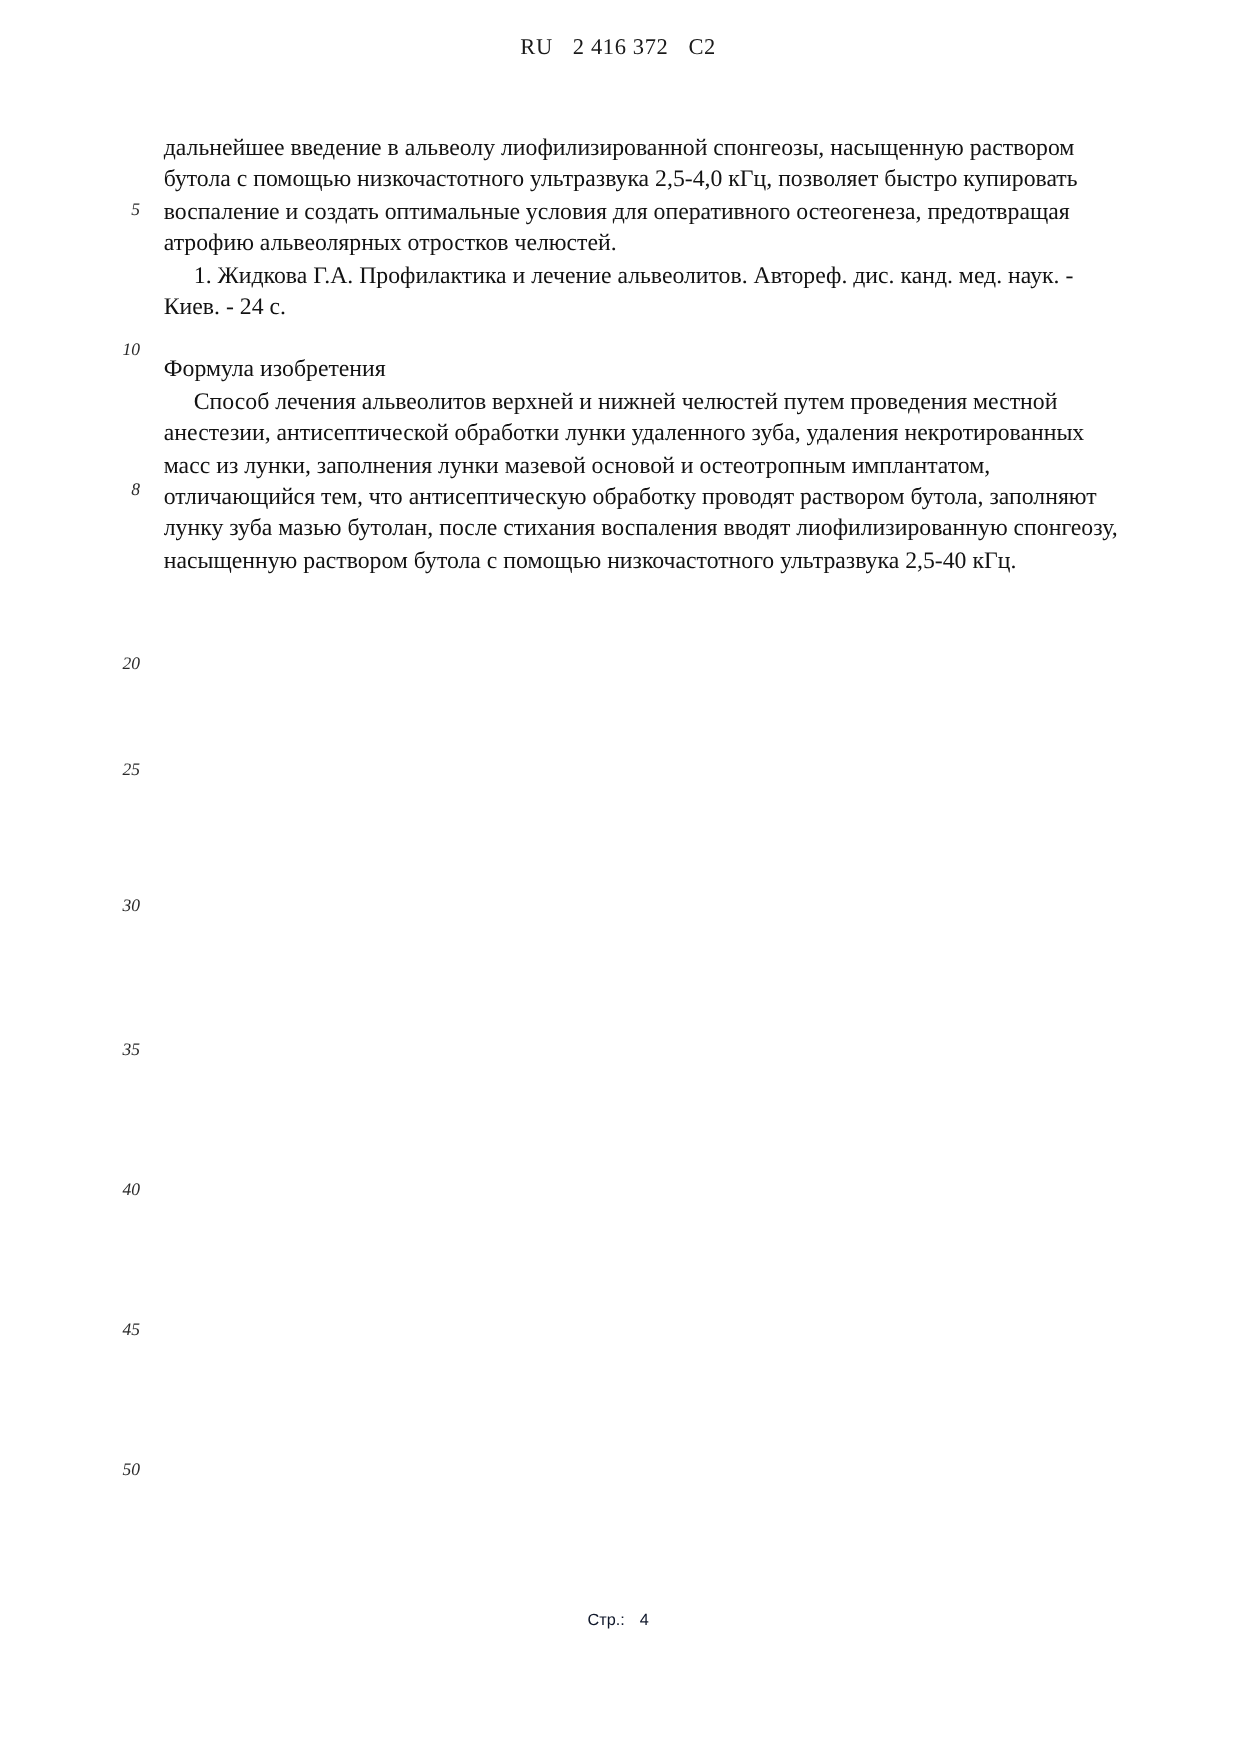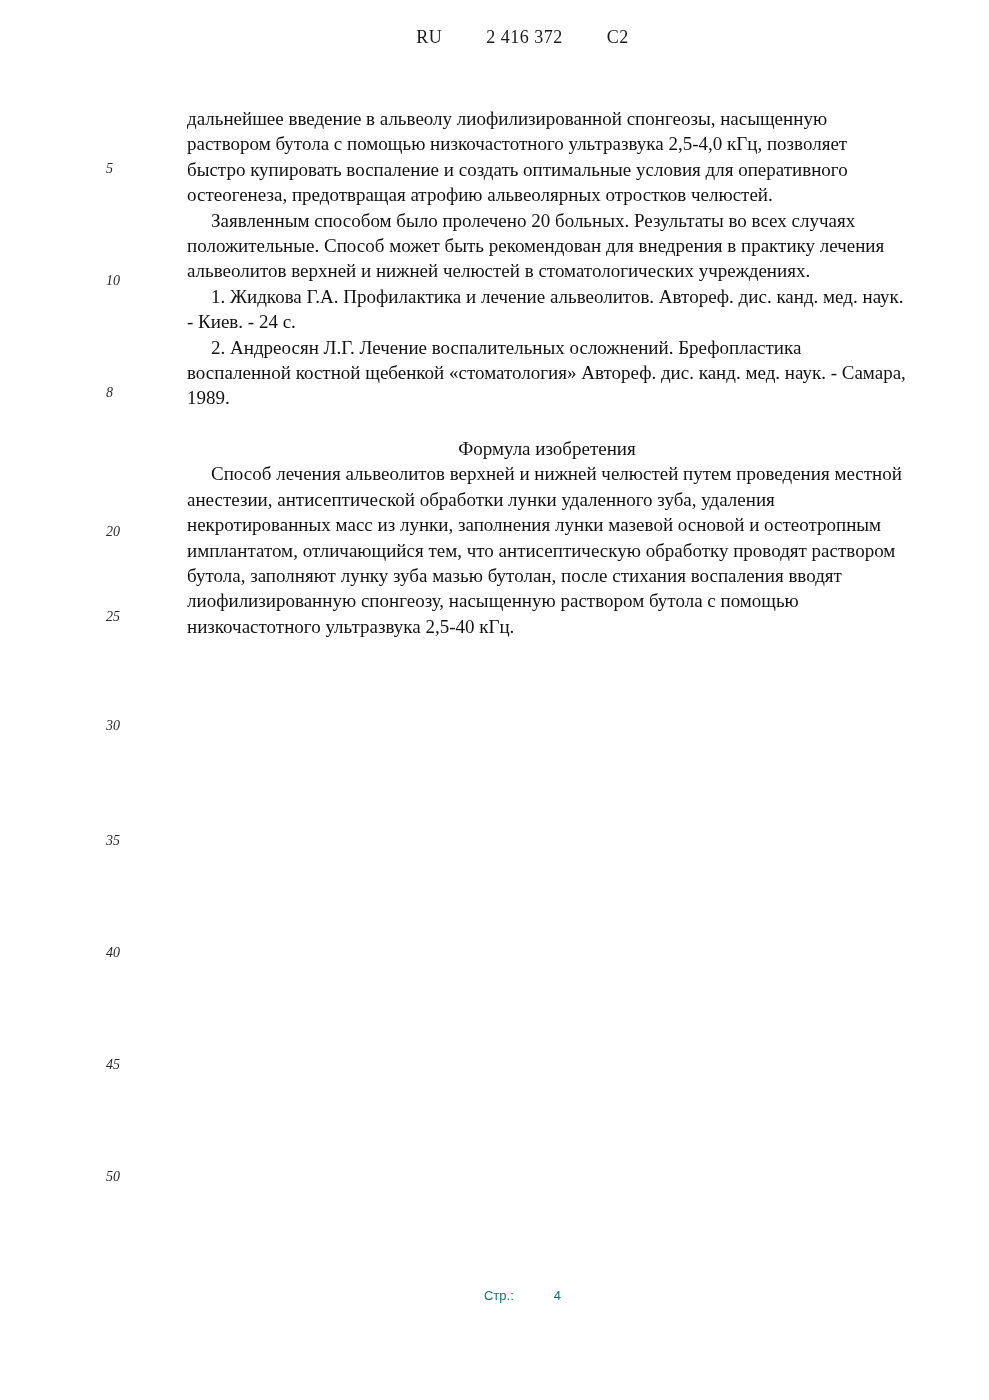--- a/index.html
+++ b/index.html
@@ -1,15 +1,15 @@
 <!DOCTYPE html>
 <html><head>
 <meta charset="utf-8">
 <style>
-  * { box-sizing: border-box; padding-left: 28px; }
+  * { box-sizing: border-box; }
   html, body { margin: 0; padding: 0; }
   body {
     width: 989px;
     height: 1400px;
     background: #ffffff;
     position: relative;
     font-family: "Liberation Serif", serif;
     color: #121212;
     overflow: hidden;
   }
@@ -48,35 +48,35 @@
     line-height: 25.4px;
     color: #121212;
   }
   .doc-body p { margin: 0; text-indent: 24px; }
   .doc-body p.noindent { text-indent: 0; margin-top: 48px; }
   .claims-heading {
     margin: 25px 0 0 0;
     font-weight: normal;
     font-size: 19px;
     line-height: 25.4px;
-    text-align: center;
+    text-align: left;
   }
 
   .doc-footer {
     position: absolute;
     top: 1288px;
     left: 0;
     width: 100%;
     display: flex;
     justify-content: center;
     align-items: flex-end;
     gap: 12px;
     font-family: "Liberation Sans", sans-serif;
     font-size: 13px;
-    color: #0f766e;
+    color: #0f172a;
   }
 </style>
 </head>
 <body>
 
 <div class="page">
 
   <div class="doc-header">
     <span>RU</span>
     <span>2 416 372</span>
@@ -91,23 +91,21 @@
     <span style="top: 609px">25</span>
     <span style="top: 718px">30</span>
     <span style="top: 833px">35</span>
     <span style="top: 945px">40</span>
     <span style="top: 1057px">45</span>
     <span style="top: 1169px">50</span>
   </div>
 
   <div class="doc-body">
     <p class="noindent">дальнейшее введение в альвеолу лиофилизированной спонгеозы, насыщенную раствором бутола с помощью низкочастотного ультразвука 2,5-4,0 кГц, позволяет быстро купировать воспаление и создать оптимальные условия для оперативного остеогенеза, предотвращая атрофию альвеолярных отростков челюстей.</p>
-    <p>Заявленным способом было пролечено 20 больных. Результаты во всех случаях положительные. Способ может быть рекомендован для внедрения в практику лечения альвеолитов верхней и нижней челюстей в стоматологических учреждениях.</p>
     <p>1. Жидкова Г.А. Профилактика и лечение альвеолитов. Автореф. дис. канд. мед. наук. - Киев. - 24 с.</p>
-    <p>2. Андреосян Л.Г. Лечение воспалительных осложнений. Брефопластика воспаленной костной щебенкой «стоматология» Автореф. дис. канд. мед. наук. - Самара, 1989.</p>
     <h3 class="claims-heading">Формула изобретения</h3>
     <p>Способ лечения альвеолитов верхней и нижней челюстей путем проведения местной анестезии, антисептической обработки лунки удаленного зуба, удаления некротированных масс из лунки, заполнения лунки мазевой основой и остеотропным имплантатом, отличающийся тем, что антисептическую обработку проводят раствором бутола, заполняют лунку зуба мазью бутолан, после стихания воспаления вводят лиофилизированную спонгеозу, насыщенную раствором бутола с помощью низкочастотного ультразвука 2,5-40 кГц.</p>
   </div>
 
   <div class="doc-footer">
     <span>Стр.:</span>
     <span>4</span>
   </div>
 
 </div>

